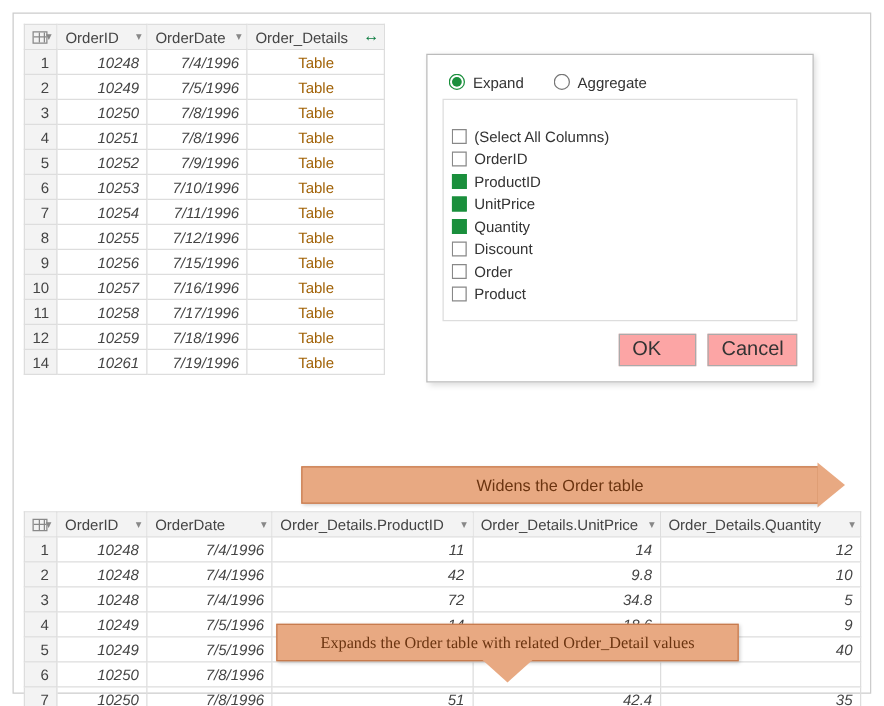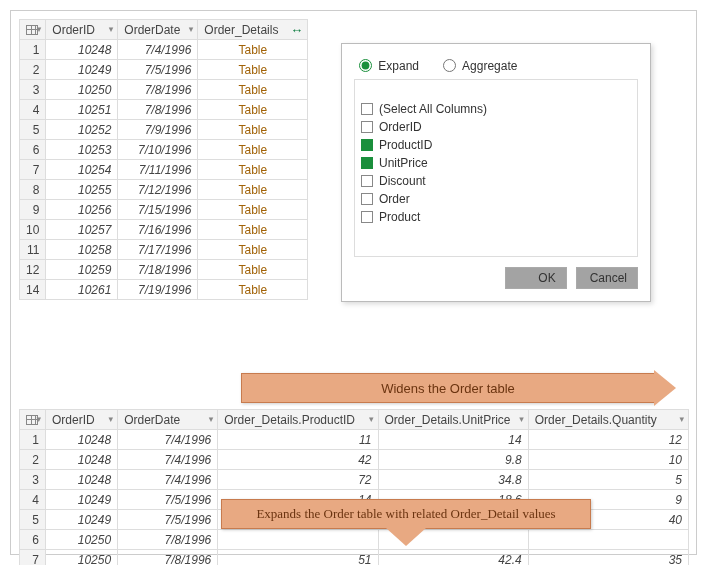--- a/index.html
+++ b/index.html
@@ -127,25 +127,25 @@
     display: inline-block;
     position: relative;
   }
   .chk.checked { background: #1a8f3c; border-color: #1a8f3c; }
   .btn-row { text-align: right; margin-top: 10px; }
   .btn {
     display: inline-block;
     min-width: 62px;
     padding: 3px 10px;
     border: 1px solid #aaa;
-    background: #a3a3a3;
+    background: #fca5a5;
     margin-left: 6px;
-    text-align: right;
+    text-align: left;
     cursor: pointer;
-    font-size: 12px;
+    font-size: 16px;
   }
 
   
   .callout {
     position: absolute;
     background: #e8a982;
     border: 1px solid #c77b4e;
     color: #6b3410;
     font-size: 13px;
     display: flex;
@@ -288,20 +288,24 @@
         </div>
         <div class="col-item">
           <span class="chk checked"></span>
           <span>ProductID</span>
         </div>
         <div class="col-item">
           <span class="chk checked"></span>
           <span>UnitPrice</span>
         </div>
         <div class="col-item">
+          <span class="chk checked"></span>
+          <span>Quantity</span>
+        </div>
+        <div class="col-item">
           <span class="chk"></span>
           <span>Discount</span>
         </div>
         <div class="col-item">
           <span class="chk"></span>
           <span>Order</span>
         </div>
         <div class="col-item">
           <span class="chk"></span>
           <span>Product</span>

